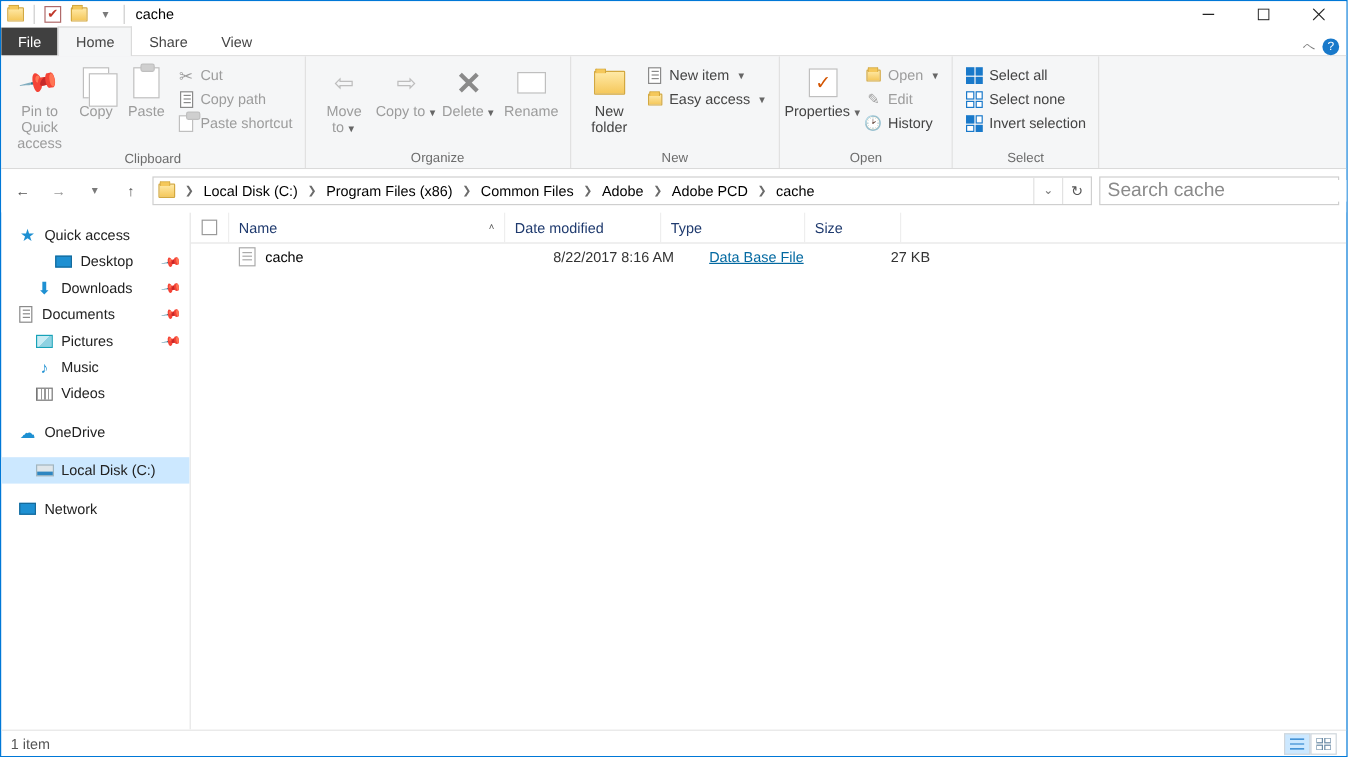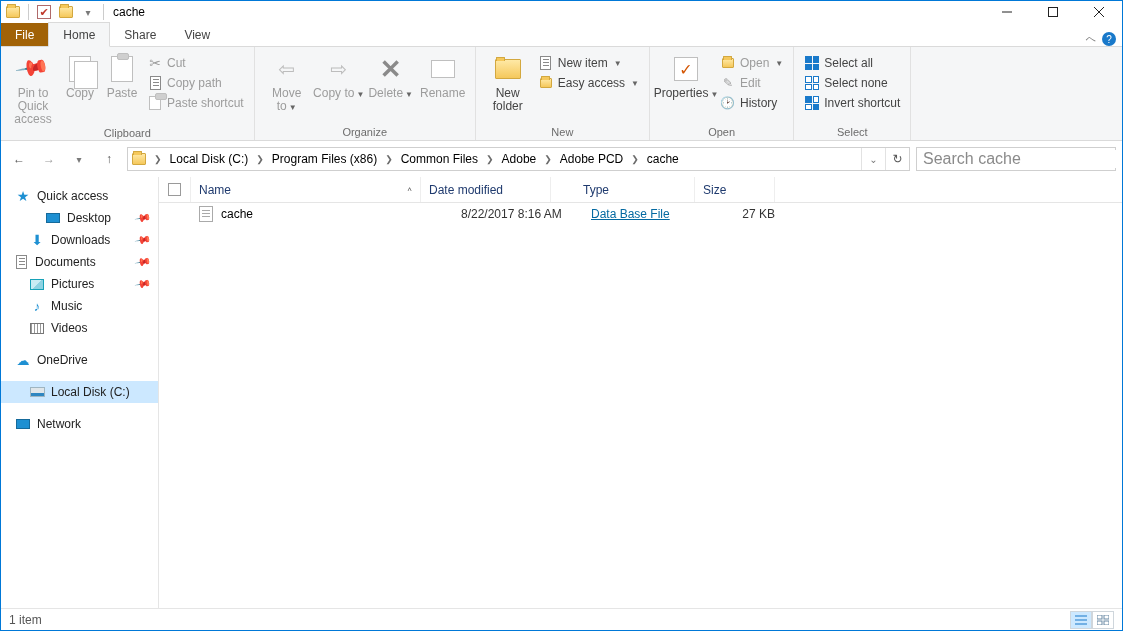--- a/index.html
+++ b/index.html
@@ -11,21 +11,21 @@
   .folder-glyph { width: 14px; height: 12px; background: linear-gradient(#ffe9a6,#f5c85b); border: 1px solid #d3a83f; border-radius: 1px; position: relative; }
   .folder-glyph::before{content:"";position:absolute;top:-3px;left:0;width:7px;height:3px;background:#f5c85b;border:1px solid #d3a83f;border-bottom:none;border-radius:1px 1px 0 0;}
   .check-glyph { width:14px;height:14px;border:1px solid #b06a6a;display:flex;align-items:center;justify-content:center;color:#c0392b;font-size:11px;line-height:1;}
   .bar-sep{width:1px;height:16px;background:#ccc;margin:0 3px;}
   .title-text{margin-left:4px;color:#000;}
   .win-controls{margin-left:auto;display:flex;}
   .win-btn{width:46px;height:22px;display:flex;align-items:center;justify-content:center;color:#222;}
   
   .ribbon-tabs{height:24px;display:flex;align-items:flex-end;background:#fff;border-bottom:1px solid #dadada;}
   .ribbon-tab{padding:5px 14px 4px 14px;color:#444;cursor:default;}
-  .ribbon-tab.file{background:#a16207;color:#fff;}
+  .ribbon-tab.file{background:#404040;color:#fff;}
   .ribbon-tab.active{background:#f5f6f7;border:1px solid #dadada;border-bottom:1px solid #f5f6f7;margin-bottom:-1px;}
   .ribbon-right{margin-left:auto;display:flex;align-items:center;gap:6px;padding-right:6px;}
   .chev{color:#7a7a7a;font-size:10px;}
   .help-circ{width:14px;height:14px;border-radius:50%;background:#1979ca;color:#fff;display:flex;align-items:center;justify-content:center;font-size:10px;}
   
   .ribbon{height:94px;background:#f5f6f7;border-bottom:1px solid #dadada;display:flex;}
   .group{border-right:1px solid #e1e1e1;padding:2px 6px 0 6px;display:flex;flex-direction:column;}
   .group-body{flex:1;display:flex;align-items:flex-start;}
   .group-label{text-align:center;color:#6c6c6c;font-size:11px;padding:1px 0 2px 0;}
   .big-btn{display:flex;flex-direction:column;align-items:center;justify-content:flex-start;width:52px;padding-top:4px;color:#444;}
@@ -87,21 +87,21 @@
   .disk-ic{width:15px;height:10px;background:#dfe6ea;border:1px solid #9fb5c1;position:relative;}
   .disk-ic::after{content:"";position:absolute;bottom:0;left:0;right:0;height:3px;background:#2e86c1;}
   .net-ic{width:14px;height:10px;background:#1e90d2;border:1px solid #156a9b;}
   
   .content{flex:1;display:flex;flex-direction:column;}
   .cols{height:26px;border-bottom:1px solid #e5e5e5;display:flex;align-items:center;color:#1f3a6e;}
   .col{padding:0 8px;height:100%;display:flex;align-items:center;border-right:1px solid #eee;}
   .col.chk{width:32px;justify-content:center;}
   .col.name{width:230px;gap:24px;}
   .col.date{width:130px;}
-  .col.type{width:120px;margin-left:24px;}
+  .col.type{width:120px;}
   .col.size{width:80px;justify-content:flex-start;}
   .sort-caret{font-size:8px;color:#555;margin-left:auto;}
   .row{display:flex;align-items:center;height:22px;padding:4px 0;}
   .row .cell{padding:0 8px;}
   .row .cell.name{width:262px;display:flex;align-items:center;gap:8px;}
   .row .cell.date{width:130px;color:#333;}
   .row .cell.type{width:120px;color:#0369a1;text-decoration:underline;}
   .row .cell.size{width:80px;text-align:right;color:#333;}
   .file-ic{width:14px;height:16px;border:1px solid #aaa;background:#fff;position:relative;}
   .file-ic::before{content:"";position:absolute;left:2px;top:3px;width:8px;height:1px;background:#aaa;box-shadow:0 3px 0 #aaa,0 6px 0 #aaa;}
@@ -322,21 +322,21 @@
           </div>
         <div class="small-row en">
             <span class="sic">
               <div class="grid4">
                 <span></span>
                 <span style="background:#fff;border:1px solid #1979ca"></span>
                 <span style="background:#fff;border:1px solid #1979ca"></span>
                 <span></span>
               </div>
             </span>
-            <span>Invert shortcut</span>
+            <span>Invert selection</span>
           </div>
       </div>
     </div>
     <div class="group-label">Select</div>
   </div>
 </div>
 
 <div class="navbar">
   <div class="nav-arrow en">←</div>
   <div class="nav-arrow">→</div>

